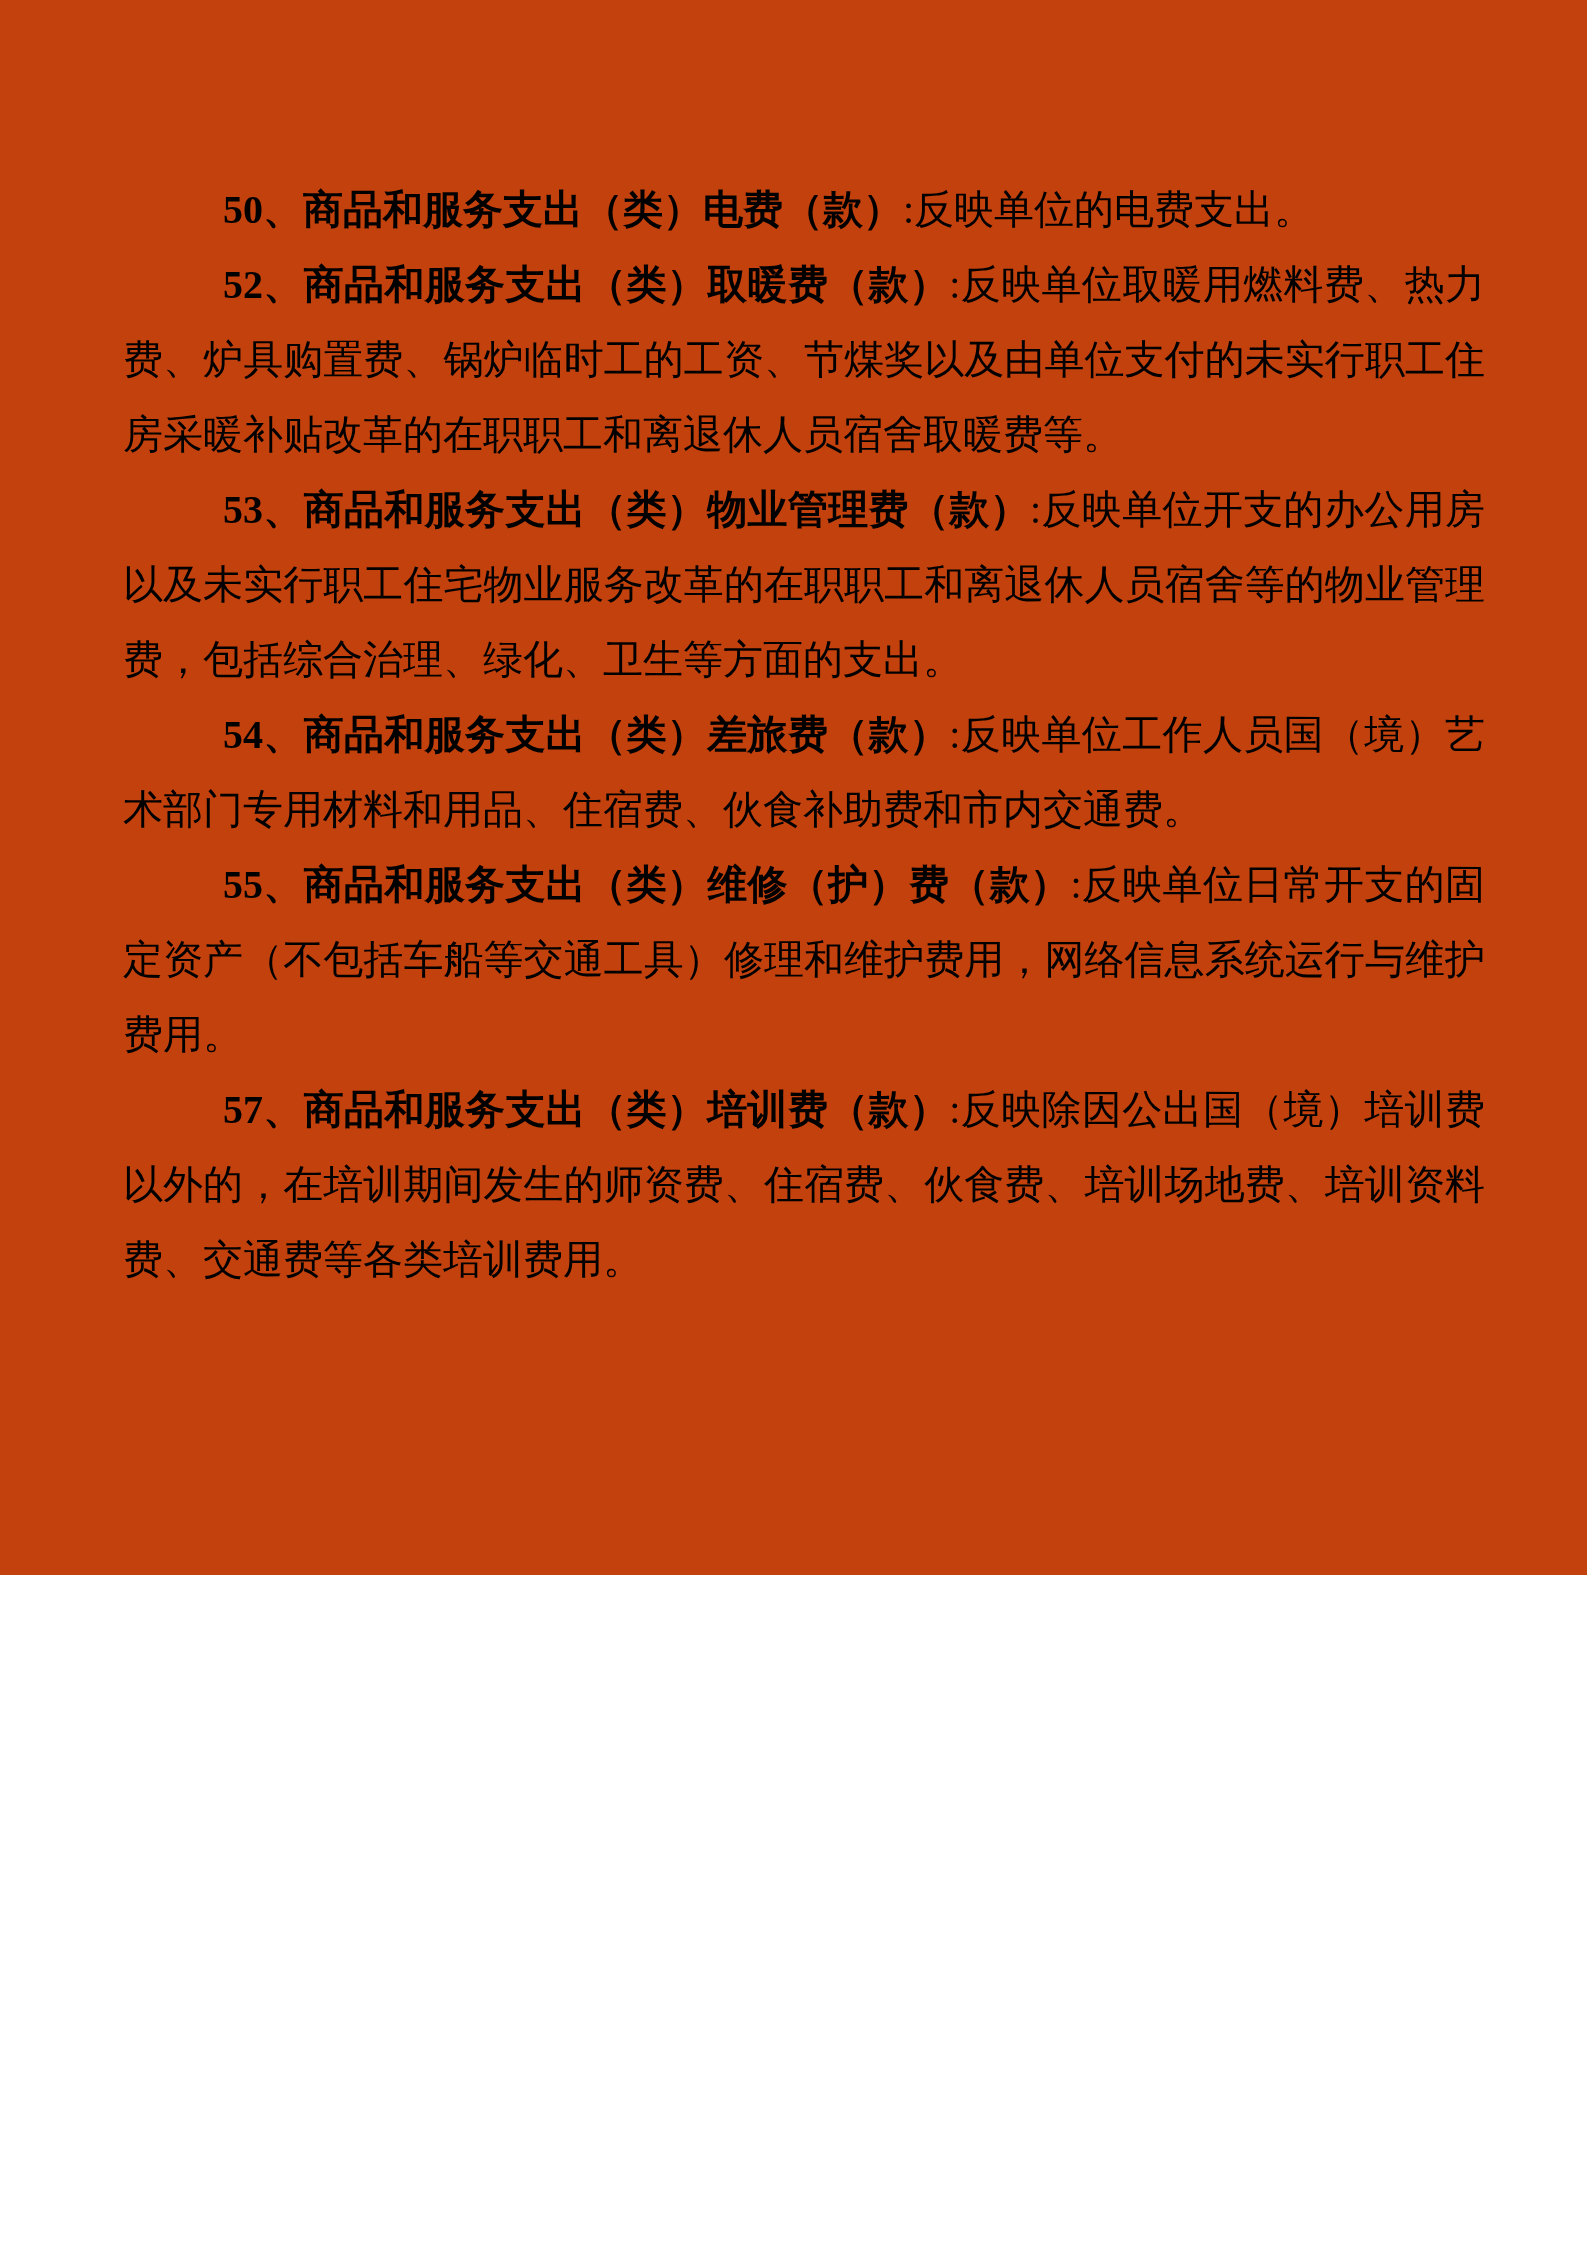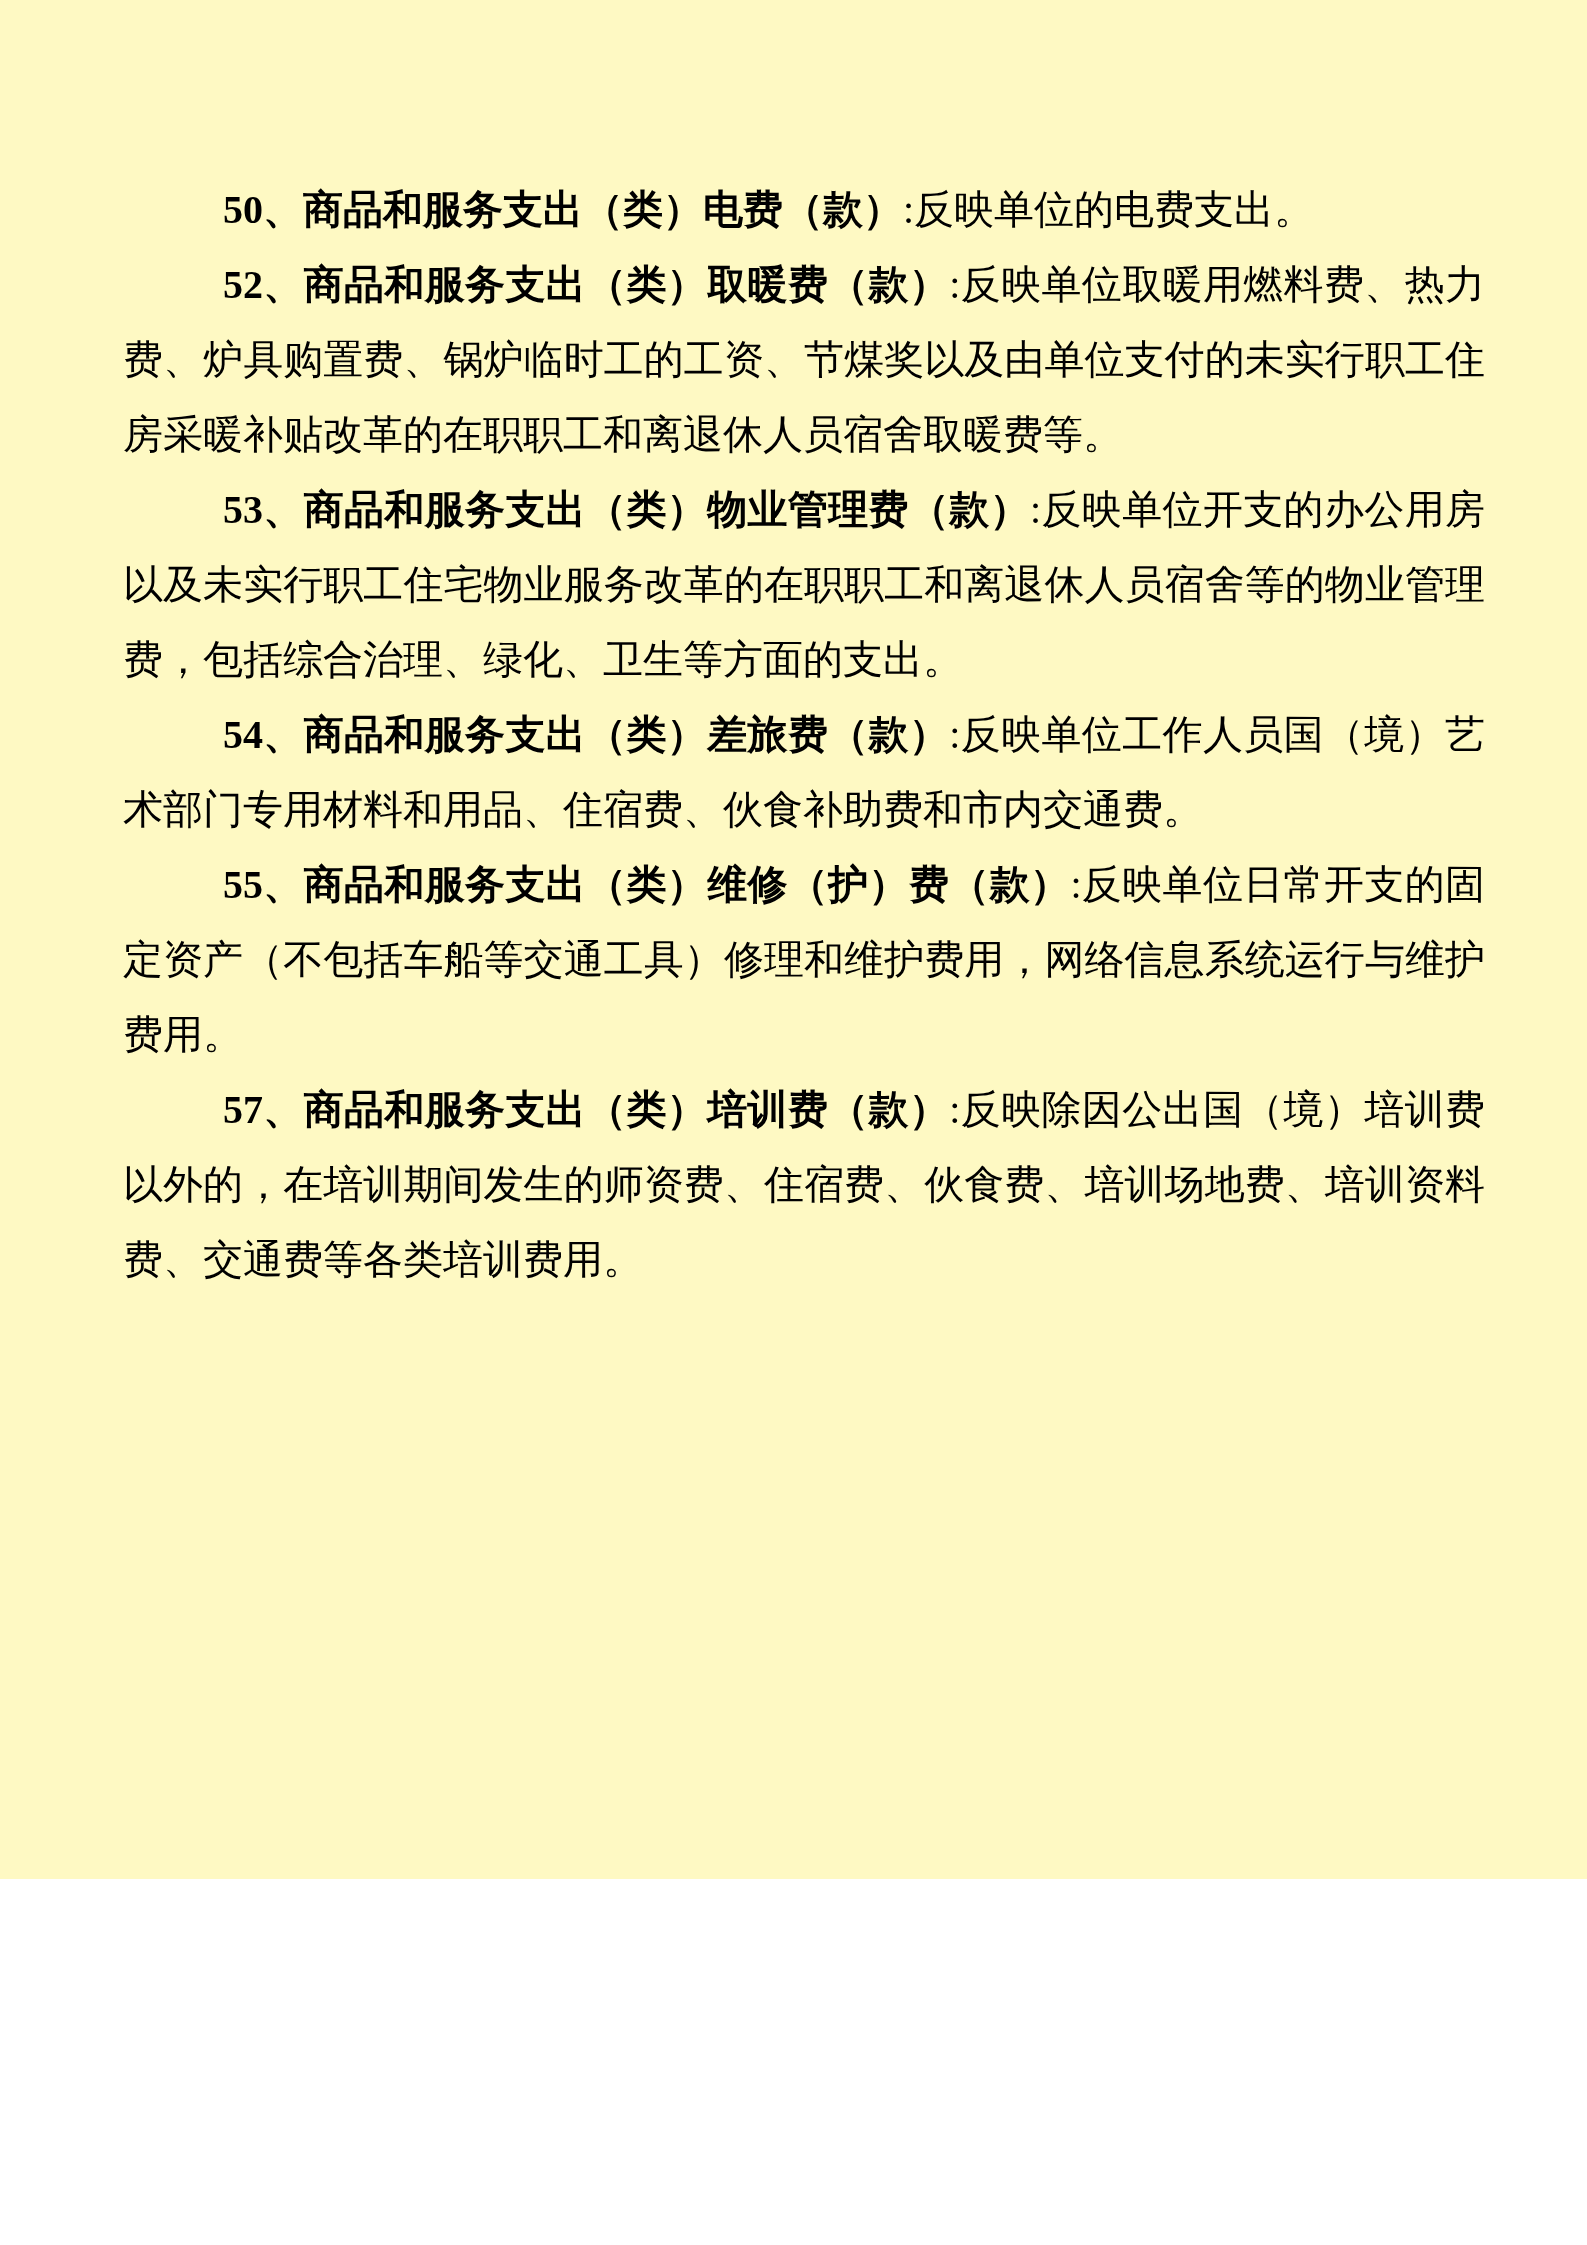--- a/index.html
+++ b/index.html
@@ -7,22 +7,22 @@
     padding: 0;
   }
   body {
     width: 1587px;
     height: 2245px;
     background: #ffffff;
   }
   .page {
     position: relative;
     width: 1587px;
-    height: 1879px;
-    background: #fef9c3;
+    height: 1575px;
+    background: #c2410c;
     color: #000000;
     font-family: "Liberation Serif", "DejaVu Serif", serif;
     overflow: hidden;
   }
   .content {
     position: absolute;
     left: 123px;
     top: 172px;
     width: 1362px;
   }

